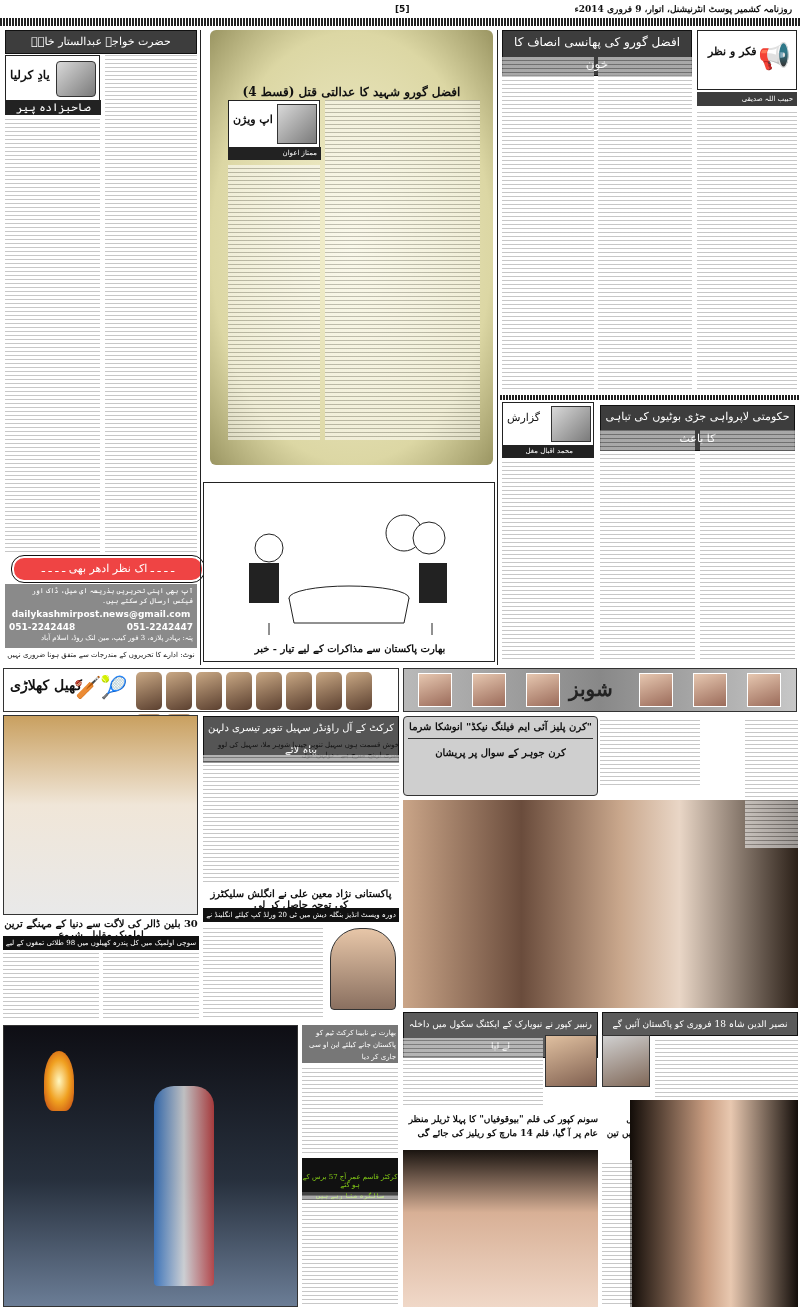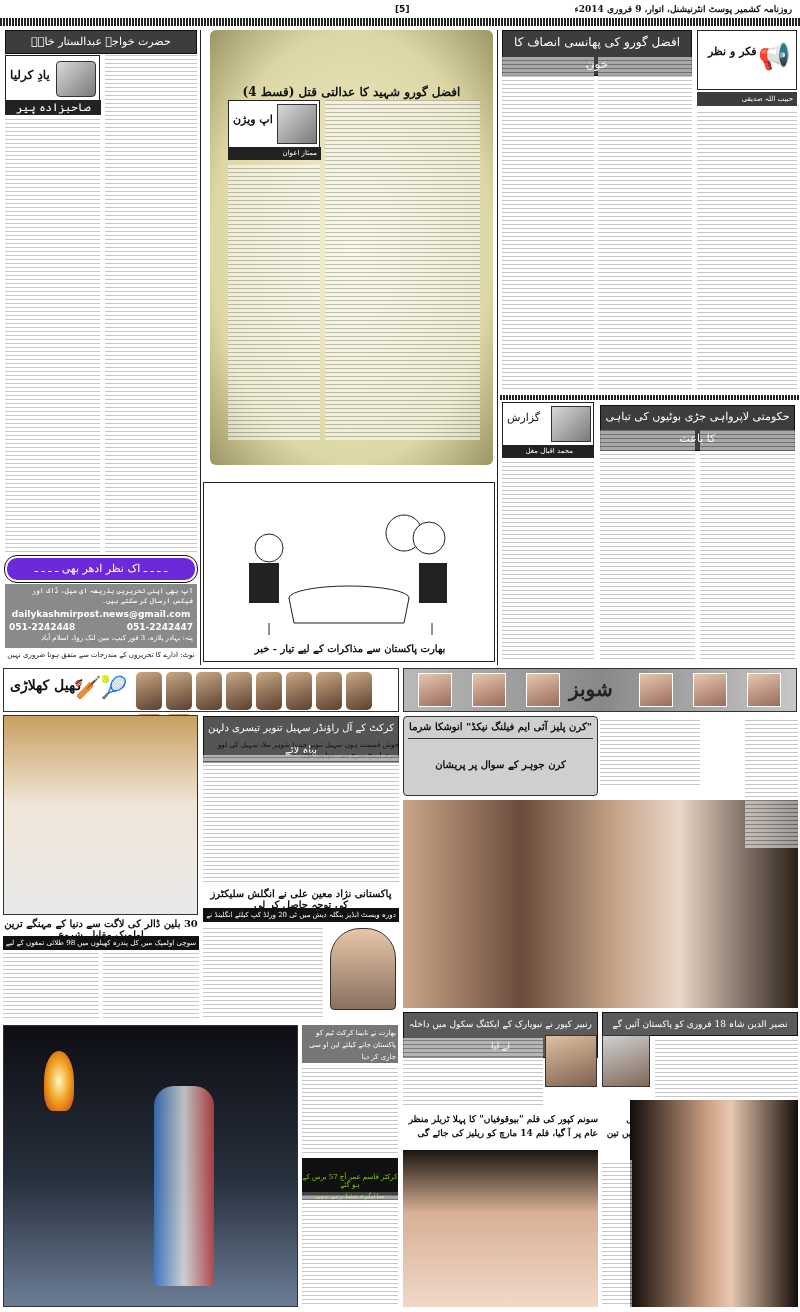--- a/index.html
+++ b/index.html
@@ -33,21 +33,21 @@
 
 <div class="abs hd ur" style="left:5px;top:30px;width:192px;">حضرت خواجہ عبدالستار خانؒ</div>
 <div class="abs box" style="left:5px;top:55px;width:95px;height:60px;background:#fff">
   <div class="abs photo" style="left:50px;top:5px;width:40px;height:36px;border-radius:4px"></div>
   <span class="abs ur" style="left:4px;top:12px;font-size:12px;font-weight:bold">یادِ کرلیا</span>
   <div class="abs ur" style="left:0;top:44px;width:95px;height:15px;background:#222;color:#fff;font-size:11px;line-height:15px;text-align:center">صاحبزادہ پیر سید غیاث رسول ہاشمی</div>
 </div>
 <div class="abs col" style="left:105px;top:55px;width:92px;height:500px"></div>
 <div class="abs col" style="left:5px;top:118px;width:95px;height:437px"></div>
 
-<div class="abs" style="left:5px;top:556px;width:192px;height:26px;background:#6d28d9;border-radius:12px;border:2px solid #fff;outline:1px solid #111">
+<div class="abs" style="left:12px;top:556px;width:192px;height:26px;background:#ef4444;border-radius:12px;border:2px solid #fff;outline:1px solid #111">
   <div class="ur" style="color:#fff;text-align:center;font-size:11px;line-height:22px">ـ ـ ـ ـ اک نظر ادھر بھی ـ ـ ـ ـ</div>
 </div>
 <div class="abs" style="left:5px;top:584px;width:192px;height:64px;background:#8a8a8a;color:#fff;padding:2px 4px">
   <div class="ur small" style="font-size:7px">آپ بھی اپنی تحریریں بذریعہ ای میل، ڈاک اور فیکس ارسال کر سکتے ہیں۔</div>
   <div style="font-size:9px;font-weight:bold;text-align:center;margin-top:3px">dailykashmirpost.news@gmail.com</div>
   <div style="font-size:9px;font-weight:bold;display:flex;justify-content:space-between;margin-top:3px">
     <span>051-2242448</span>
     <span>051-2242447</span>
   </div>
   <div class="ur" style="font-size:7px;margin-top:2px">پتہ: بہادر پلازہ، 3 فور کیپ، مین لنک روڈ، اسلام آباد</div>
@@ -150,21 +150,21 @@
 </div>
 <div class="abs col" style="left:302px;top:1066px;width:96px;height:90px"></div>
 <div class="abs" style="left:302px;top:1158px;width:96px;height:34px;background:#111;color:#84cc16;text-align:center;padding-top:15px">
   <div class="ur" style="font-size:7px">کرکٹر قاسم عمر آج 57 برس کے ہو گئے</div>
   <div class="ur" style="font-size:7px;background:#444;margin-top:3px">سالگرہ منا رہے ہیں</div>
 </div>
 <div class="abs col" style="left:302px;top:1195px;width:96px;height:112px"></div>
 
 <div class="abs" style="left:403px;top:716px;width:195px;height:80px;background:#cfcfcf;border:1px solid #333;border-radius:4px;padding:4px">
   <div class="ur" style="font-size:10px;font-weight:bold;text-align:center;border-bottom:1px solid #333;padding-bottom:6px">"کرن پلیز آئی ایم فیلنگ نیکڈ" انوشکا شرما</div>
-  <div class="ur" style="font-size:10px;font-weight:bold;text-align:center;margin-top:20px">کرن جوہر کے سوال پر پریشان</div>
+  <div class="ur" style="font-size:10px;font-weight:bold;text-align:center;margin-top:8px">کرن جوہر کے سوال پر پریشان</div>
 </div>
 <div class="abs photo" style="left:403px;top:800px;width:395px;height:208px;background:linear-gradient(90deg,#caa588 0,#6a4c3c 30%,#c9a78c 55%,#e9d6c6 70%,#2b2018 100%);border:none"></div>
 <div class="abs col" style="left:600px;top:718px;width:100px;height:70px"></div>
 <div class="abs col" style="left:745px;top:718px;width:53px;height:130px"></div>
 
 <div class="abs hd ur" style="left:403px;top:1012px;width:195px;font-size:9px;background:#5a5a5a">رنبیر کپور نے نیویارک کے ایکٹنگ سکول میں داخلہ لے لیا</div>
 <div class="abs hd ur" style="left:602px;top:1012px;width:196px;font-size:9px;background:#5a5a5a">نصیر الدین شاہ 18 فروری کو پاکستان آئیں گے</div>
 <div class="abs col" style="left:403px;top:1038px;width:140px;height:70px"></div>
 <div class="abs photo" style="left:545px;top:1035px;width:52px;height:52px;background:linear-gradient(160deg,#e0c0a0,#806050)"></div>
 <div class="abs photo" style="left:602px;top:1035px;width:48px;height:52px;background:linear-gradient(160deg,#d0d0d0,#806858)"></div>

